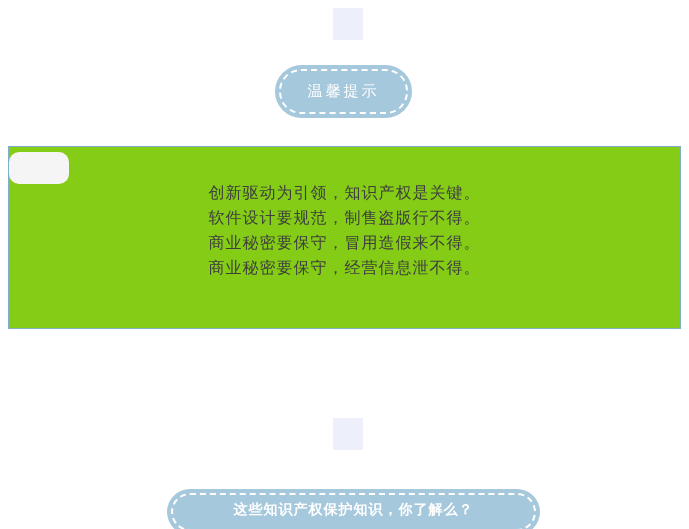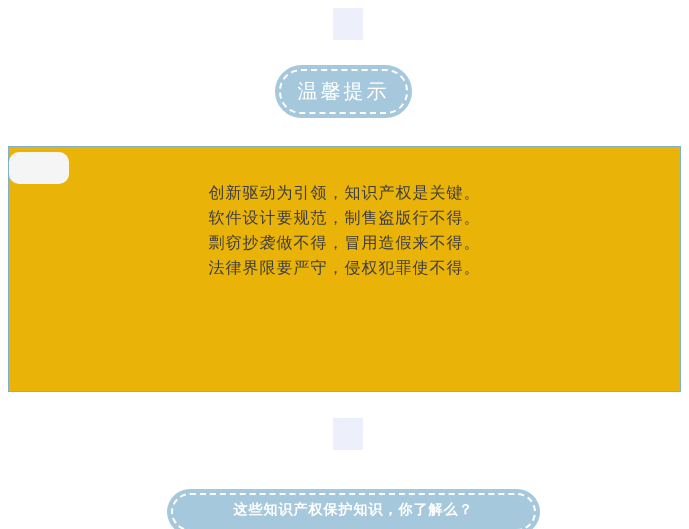--- a/index.html
+++ b/index.html
@@ -46,21 +46,21 @@
     position: relative;
     white-space: nowrap;
   }
   .pill.badge {
     left: 275px;
     top: 65px;
     width: 137px;
     height: 53px;
   }
   .pill.badge .pill-label {
-    font-size: 20px;
+    font-size: 15px;
     letter-spacing: 3px;
     font-weight: 500;
   }
   .pill.footer {
     left: 167px;
     top: 489px;
     width: 373px;
     height: 46px;
   }
   .pill.footer .pill-label {
@@ -68,23 +68,23 @@
     font-weight: bold;
     letter-spacing: 1px;
     margin-top: -4px;
   }
 
   .poem-box {
     position: absolute;
     left: 8px;
     top: 146px;
     width: 673px;
-    height: 246px;
+    height: 183px;
     border: 1px solid #7fb0c8;
-    background: #eab308;
+    background: #84cc16;
     box-sizing: border-box;
   }
   .corner-blob {
     position: absolute;
     left: 0px;
     top: 5px;
     width: 60px;
     height: 32px;
     background: #f5f5f6;
     border-radius: 10px;
@@ -112,22 +112,22 @@
 
   <div class="pill badge">
     <span class="pill-label">温馨提示</span>
   </div>
 
   <div class="poem-box">
     <div class="corner-blob"></div>
     <div class="poem">
       <div class="poem-line">创新驱动为引领，知识产权是关键。</div>
       <div class="poem-line">软件设计要规范，制售盗版行不得。</div>
-      <div class="poem-line">剽窃抄袭做不得，冒用造假来不得。</div>
-      <div class="poem-line">法律界限要严守，侵权犯罪使不得。</div>
+      <div class="poem-line">商业秘密要保守，冒用造假来不得。</div>
+      <div class="poem-line">商业秘密要保守，经营信息泄不得。</div>
     </div>
   </div>
 
   <div class="deco-square mid"></div>
 
   <div class="pill footer">
     <span class="pill-label">这些知识产权保护知识，你了解么？</span>
   </div>
 
 </div>

